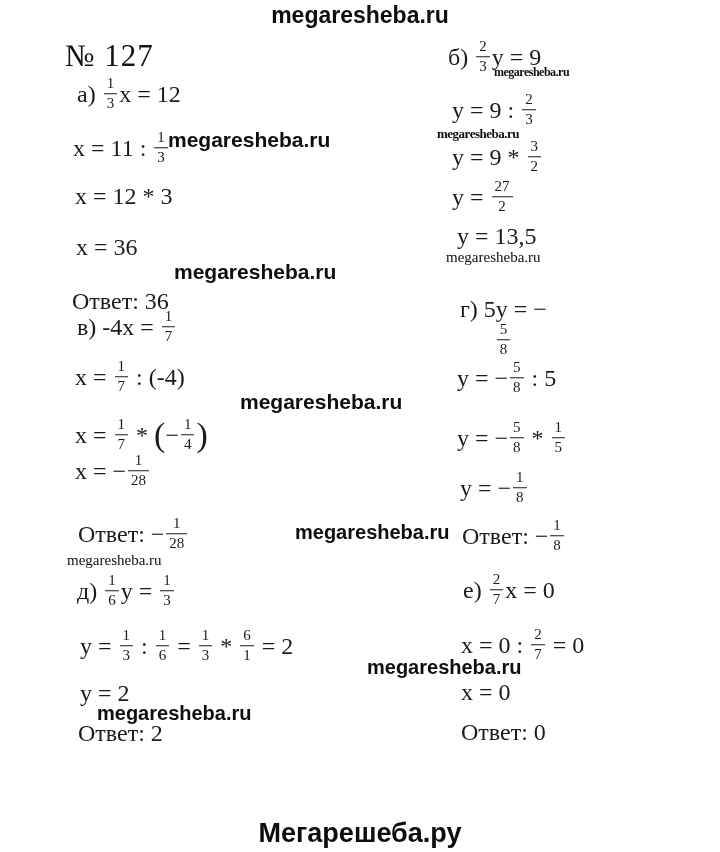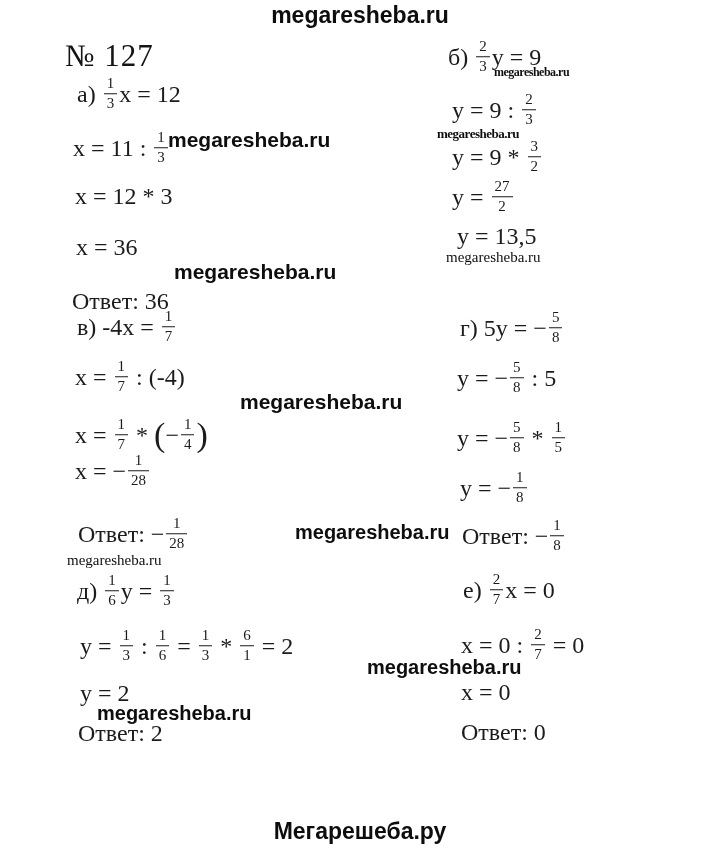--- a/index.html
+++ b/index.html
@@ -15,21 +15,21 @@
   
   .header-wm{
     position:absolute;top:2px;left:50%;transform:translateX(-50%);
     font-family:"Liberation Sans", sans-serif;
     font-weight:700;font-size:23px;color:#0d0d0d;white-space:nowrap;
   }
   
   .footer-brand{
     position:absolute;top:818px;left:50%;transform:translateX(-50%);
     font-family:"Liberation Sans", sans-serif;
-    font-weight:700;font-size:23px;color:#0d0d0d;white-space:nowrap;
+    font-weight:700;font-size:27px;color:#0d0d0d;white-space:nowrap;
   }
   
   .problem-number{
     position:absolute;left:65px;top:38px;
     font-weight:400;font-size:31px;letter-spacing:1px;color:#141414;text-align:center;
   }
   
   .eq{
     position:absolute;
     display:flex;align-items:center;
@@ -73,21 +73,21 @@
     <div class="eq" style="left: 78px; top: 534px;"><span>Ответ: −</span><span class="frac"><span class="num">1</span><span class="den">28</span></span></div>
     <div class="eq" style="left: 77px; top: 591px;"><span>д) </span><span class="frac"><span class="num">1</span><span class="den">6</span></span><span>y = </span><span class="frac"><span class="num">1</span><span class="den">3</span></span></div>
     <div class="eq" style="left: 80px; top: 646px;"><span>y = </span><span class="frac"><span class="num">1</span><span class="den">3</span></span><span> : </span><span class="frac"><span class="num">1</span><span class="den">6</span></span><span> = </span><span class="frac"><span class="num">1</span><span class="den">3</span></span><span> * </span><span class="frac"><span class="num">6</span><span class="den">1</span></span><span> = 2</span></div>
     <div class="eq" style="left: 80px; top: 693px;"><span>y = 2</span></div>
     <div class="eq" style="left: 78px; top: 733px; text-align: center;"><span>Ответ: 2</span></div>
     <div class="eq" style="left: 448px; top: 57px;"><span>б) </span><span class="frac"><span class="num">2</span><span class="den">3</span></span><span>y = 9</span></div>
     <div class="eq" style="left: 452px; top: 110px;"><span>y = 9 : </span><span class="frac"><span class="num">2</span><span class="den">3</span></span></div>
     <div class="eq" style="left: 452px; top: 157px;"><span>y = 9 * </span><span class="frac"><span class="num">3</span><span class="den">2</span></span></div>
     <div class="eq" style="left: 452px; top: 197px;"><span>y = </span><span class="frac"><span class="num">27</span><span class="den">2</span></span></div>
     <div class="eq" style="left: 457px; top: 236px;"><span>y = 13,5</span></div>
-    <div class="eq" style="left: 460px; top: 328px;"><span>г) 5y = −</span><span class="frac"><span class="num">5</span><span class="den">8</span></span></div>
+    <div class="eq" style="left: 460px; top: 328px; flex-direction: column;"><span>г) 5y = −</span><span class="frac"><span class="num">5</span><span class="den">8</span></span></div>
     <div class="eq" style="left: 457px; top: 378px;"><span>y = −</span><span class="frac"><span class="num">5</span><span class="den">8</span></span><span> : 5</span></div>
     <div class="eq" style="left: 457px; top: 438px;"><span>y = −</span><span class="frac"><span class="num">5</span><span class="den">8</span></span><span> * </span><span class="frac"><span class="num">1</span><span class="den">5</span></span></div>
     <div class="eq" style="left: 460px; top: 488px;"><span>y = −</span><span class="frac"><span class="num">1</span><span class="den">8</span></span></div>
     <div class="eq" style="left: 462px; top: 536px;"><span>Ответ: −</span><span class="frac"><span class="num">1</span><span class="den">8</span></span></div>
     <div class="eq" style="left: 463px; top: 590px;"><span>е) </span><span class="frac"><span class="num">2</span><span class="den">7</span></span><span>x = 0</span></div>
     <div class="eq" style="left: 461px; top: 645px;"><span>x = 0 : </span><span class="frac"><span class="num">2</span><span class="den">7</span></span><span> = 0</span></div>
     <div class="eq" style="left: 461px; top: 692px;"><span>x = 0</span></div>
     <div class="eq" style="left: 461px; top: 732px; align-items: flex-end;"><span>Ответ: 0</span></div>
   </div>
 

